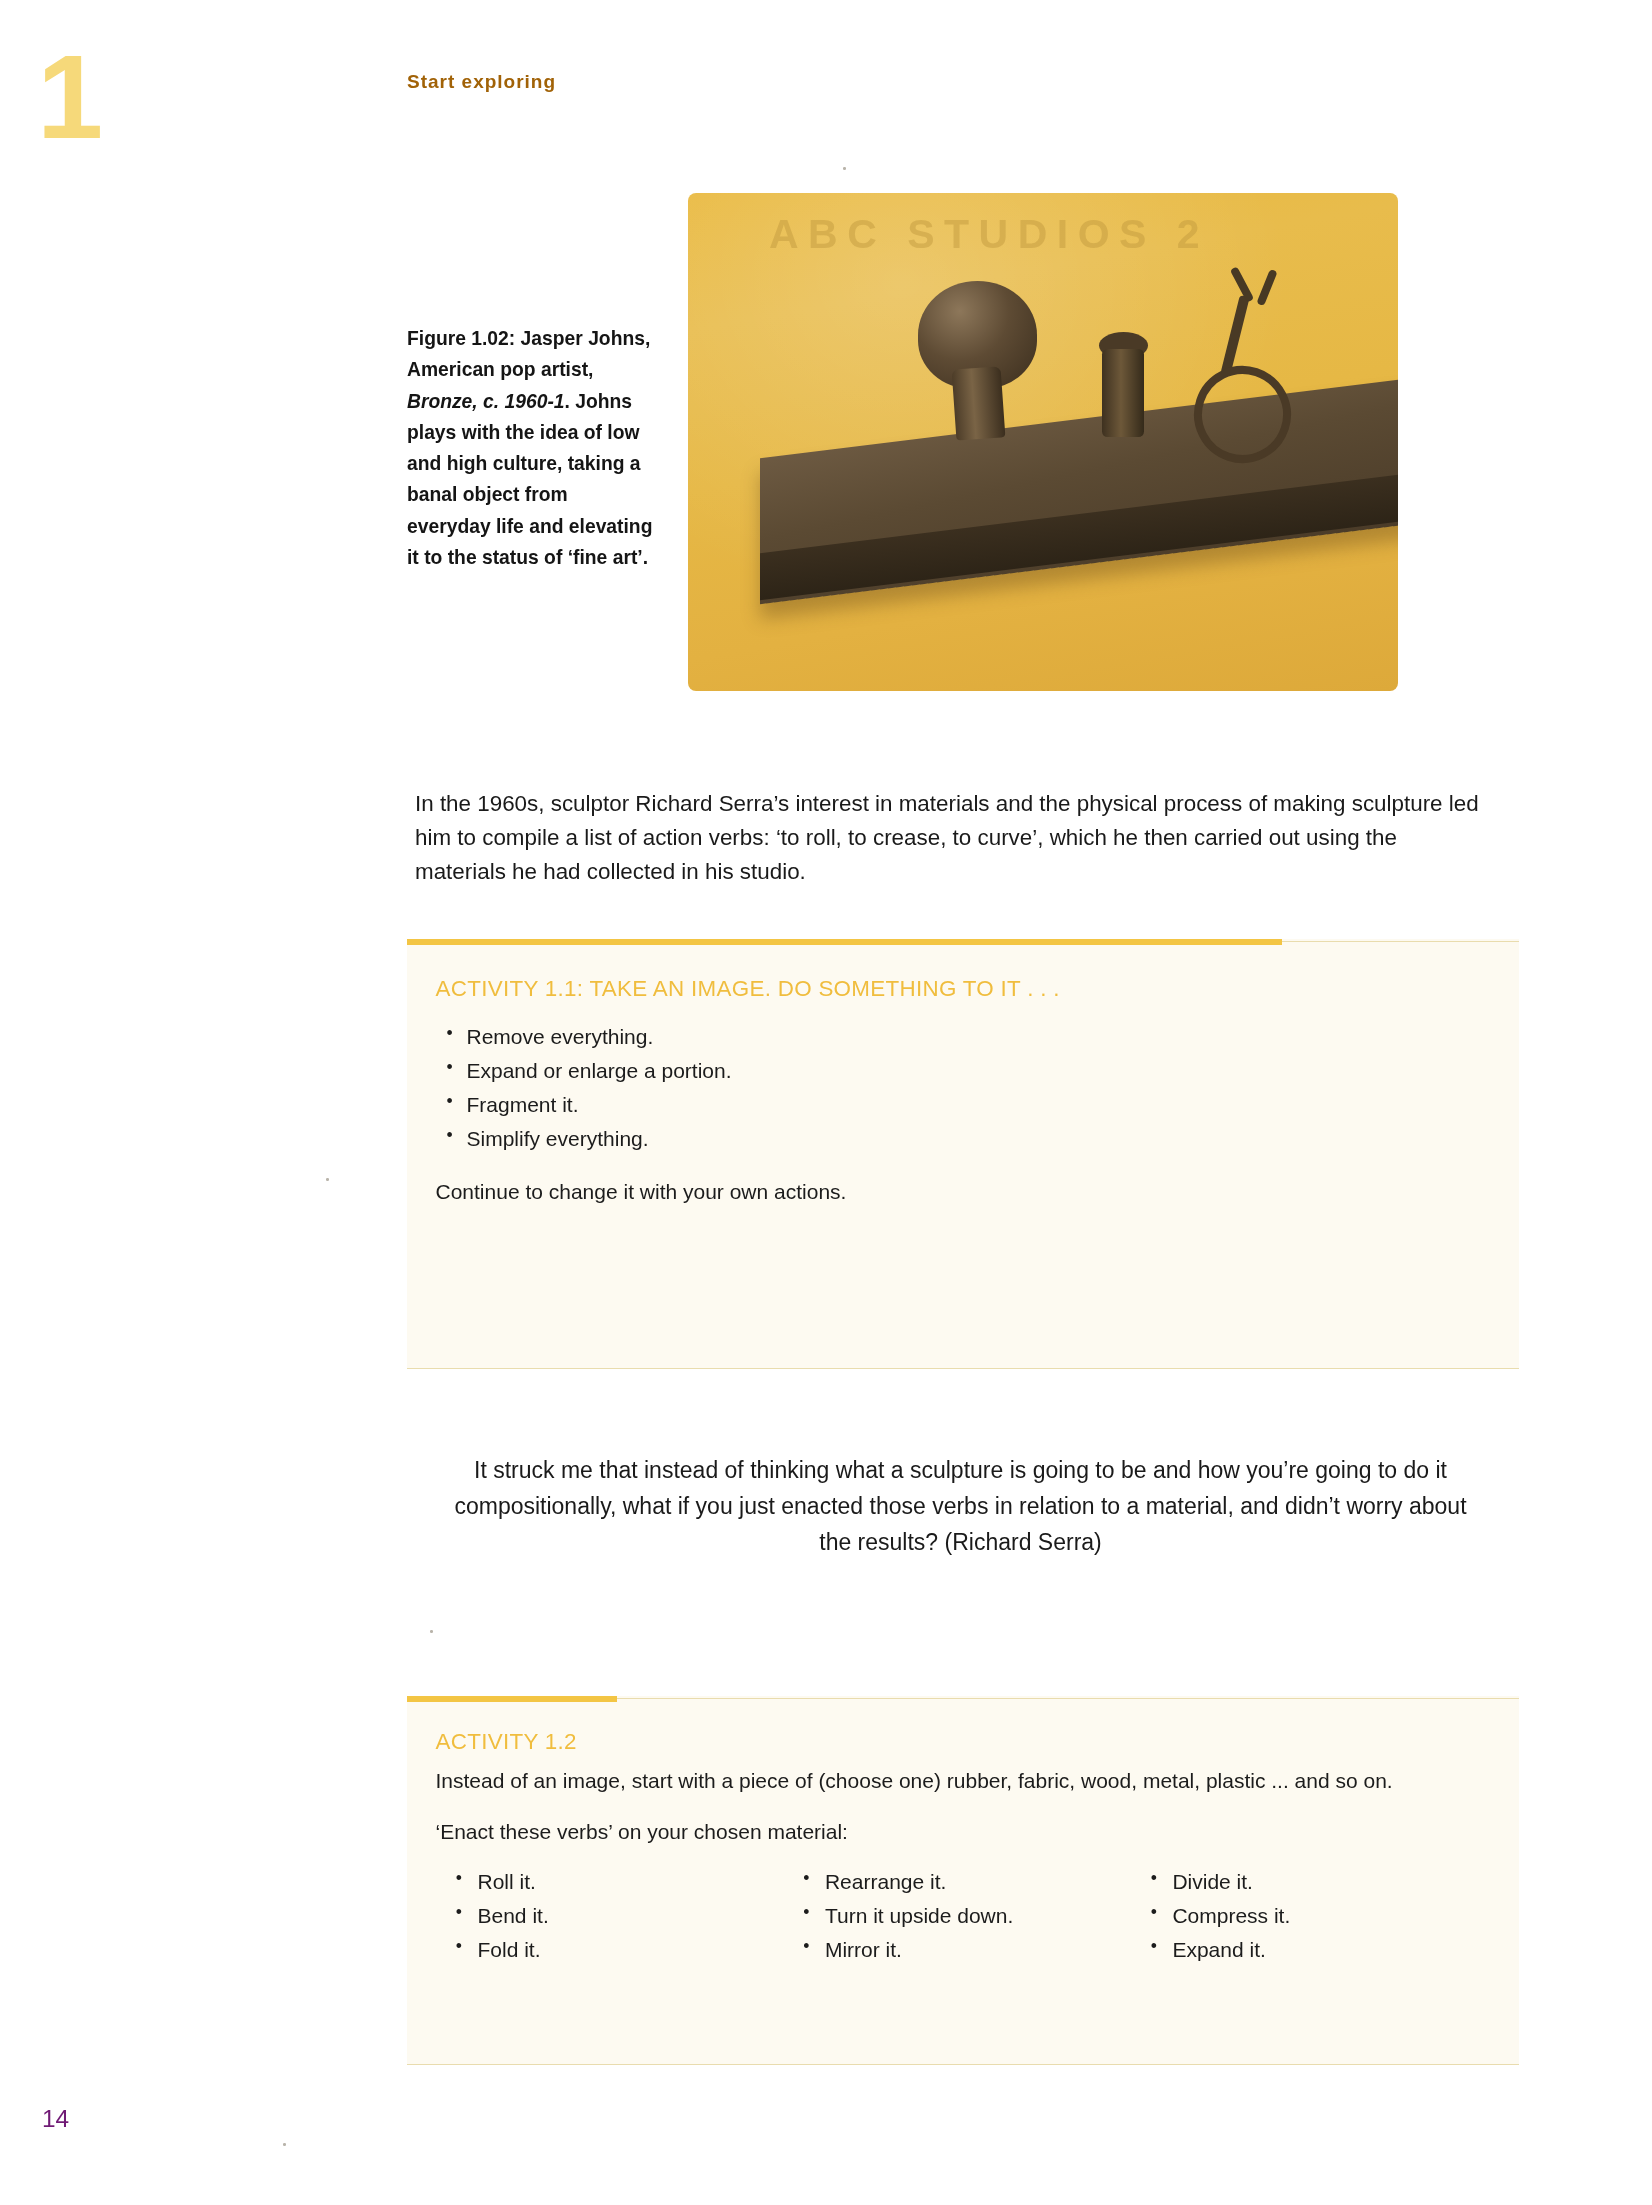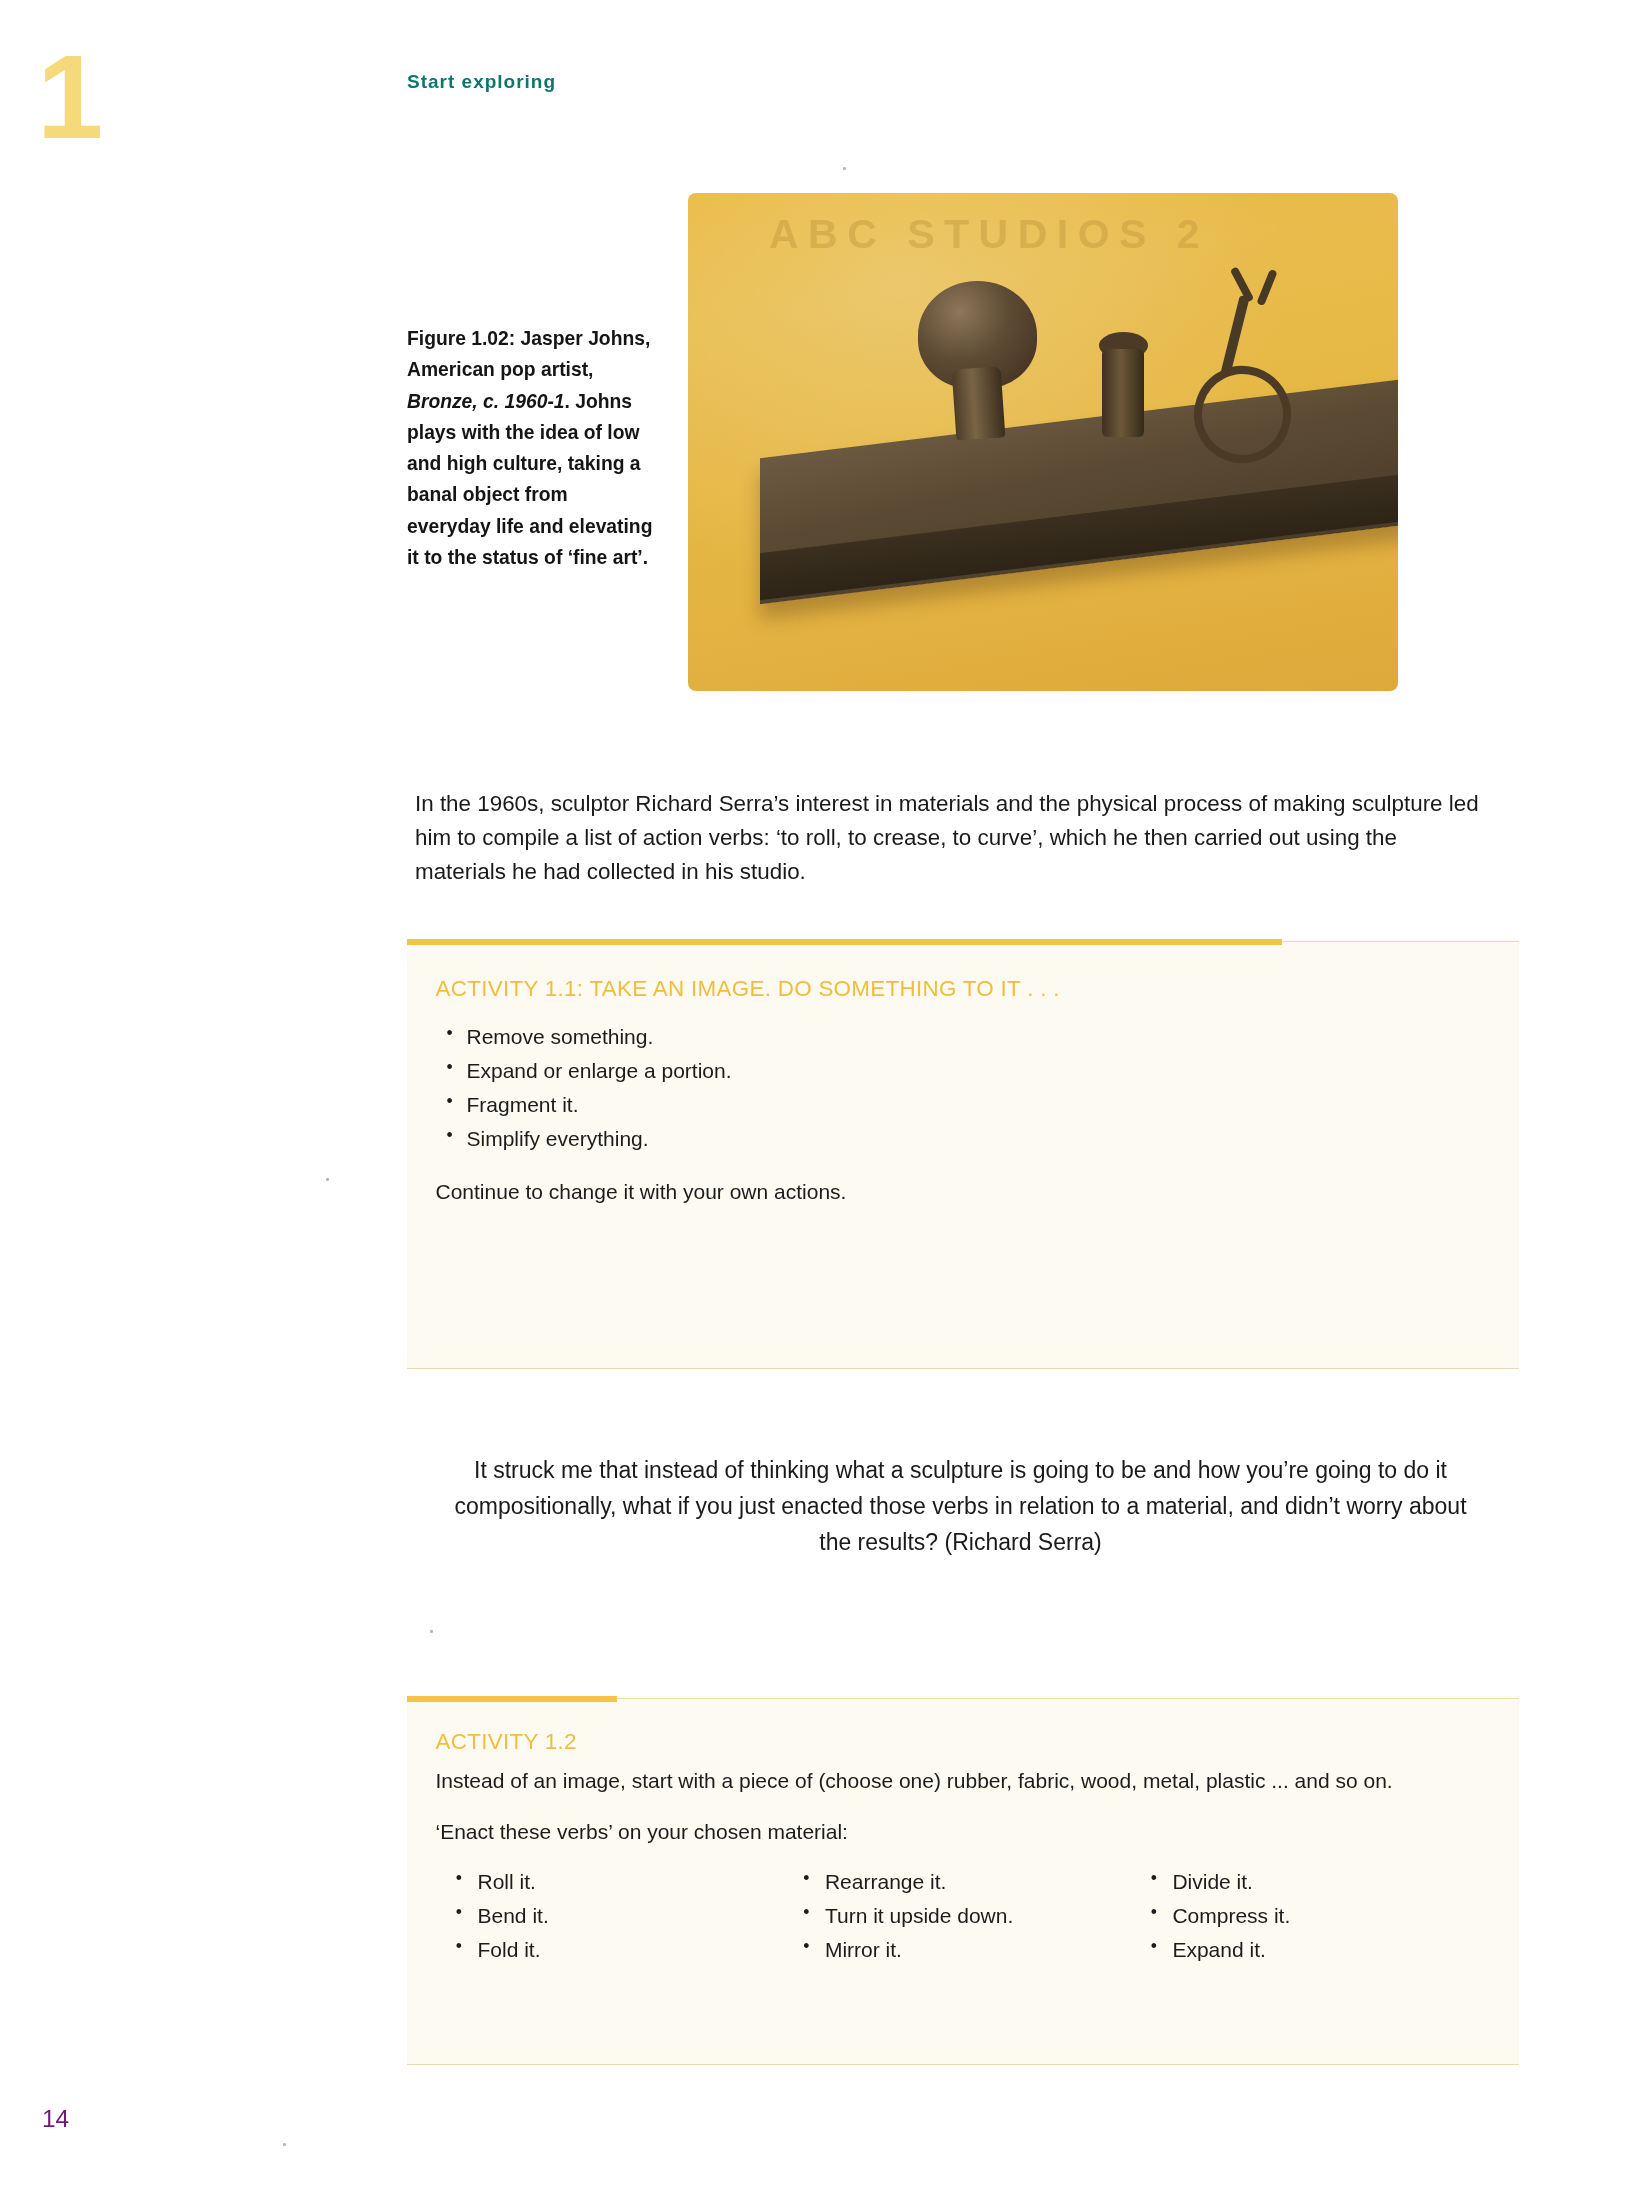--- a/index.html
+++ b/index.html
@@ -29,21 +29,21 @@
     letter-spacing: -4.1px;
   }
 
   
   .running-head {
     position: absolute;
     left: 407px;
     top: 71px;
     font-size: 19px;
     font-weight: bold;
-    color: #0f766e;
+    color: #a16207;
     letter-spacing: 1px;
   }
 
   
   .figure-image {
     position: absolute;
     left: 688px;
     top: 193px;
     width: 710px;
     height: 498px;
@@ -331,21 +331,21 @@
 </div>
 
 <p class="body-serif" id="intro-paragraph">In the 1960s, sculptor Richard Serra’s interest in materials and the physical process of making sculpture led him to compile a list of action verbs: ‘to roll, to crease, to curve’, which he then carried out using the materials he had collected in his studio.</p>
 
 <section class="activity-box" id="activity-1-1">
   <div class="rule-top"></div>
   <div class="rule-top-thin"></div>
   <div class="inner">
     <div class="activity-title">ACTIVITY 1.1: TAKE AN IMAGE. DO SOMETHING TO IT . . .</div>
     <ul class="activity-list">
-      <li>Remove something.</li>
+      <li>Remove everything.</li>
       <li>Expand or enlarge a portion.</li>
       <li>Fragment it.</li>
       <li>Simplify everything.</li>
     </ul>
     <div class="activity-text closing">Continue to change it with your own actions.</div>
   </div>
   <div class="rule-bottom"></div>
 </section>
 
 <p class="body-serif" id="serra-quote">It struck me that instead of thinking what a sculpture is going to be and how you’re going to do it compositionally, what if you just enacted those verbs in relation to a material, and didn’t worry about the results? (Richard Serra)</p>

